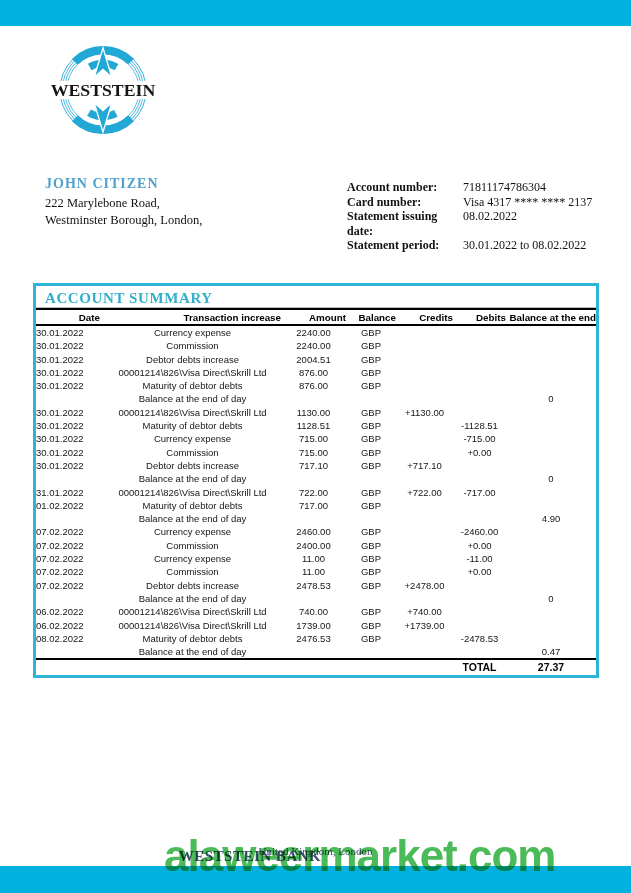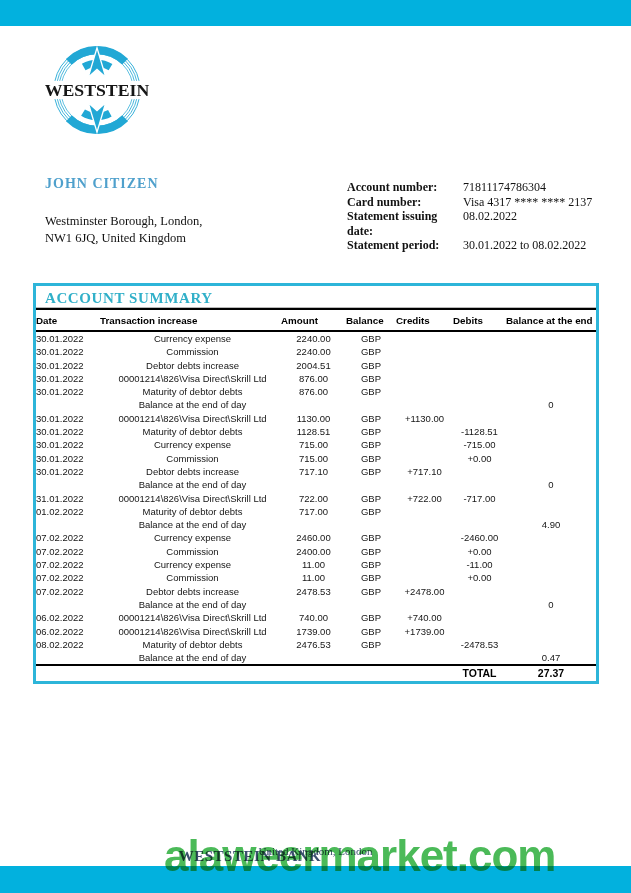--- a/index.html
+++ b/index.html
@@ -4,41 +4,41 @@
 <style>
   * { margin:0; padding:0; box-sizing:border-box; }
   html,body { background:#ffffff; }
   body {
     width:631px; height:893px; position:relative; overflow:hidden;
     font-family:"Liberation Sans", sans-serif; color:#151515;
   }
   .top-bar { position:absolute; top:0; left:0; width:631px; height:26px; background:var(--bar_cyan); }
   .bottom-bar { position:absolute; top:866px; left:0; width:631px; height:27px; background:var(--bar_cyan); }
 
-  .logo-wrap { position:absolute; left:42px; top:33px; width:110px; height:114px; }
+  .logo-wrap { position:absolute; left:48px; top:33px; width:110px; height:114px; }
 
   .customer { position:absolute; left:45px; top:176px; font-family:"Liberation Serif", serif; }
-  .customer-name { color:var(--name_blue); font-weight:bold; font-size:14px; letter-spacing:1px; margin-bottom:21px; }
+  .customer-name { color:var(--name_blue); font-weight:bold; font-size:14px; letter-spacing:1px; margin-bottom:3px; }
   .customer-address div { font-size:12.5px; line-height:16.5px; color:#121212; }
 
   .account-info { position:absolute; left:347px; top:180px; font-family:"Liberation Serif", serif; font-size:12px; color:#121212; }
   .account-info .row { display:flex; line-height:14.5px; }
   .account-info .lbl { width:116px;font-weight:bold; }
   .account-info .val { width:170px; }
 
   .summary-box { position:absolute; left:33px; top:283px; width:566px; border:3px solid var(--accent_cyan); background:#fff; }
   .summary-title {
     font-family:"Liberation Serif", serif; font-weight:bold; font-size:15px;
     color:var(--title_cyan); letter-spacing:.6px; padding:4px 0 0 9px;
     border-bottom:1px solid #b9b9b9;
   }
   table.summary { width:100%; border-collapse:collapse; table-layout:fixed; }
   table.summary th {
     border-top:2.5px solid #000; border-bottom:2.5px solid #000;
-    font-size:9.8px; font-weight:bold; height:22px; text-align:left; color:#000;
+    font-size:9.8px; font-weight:bold; height:16px; text-align:right; color:#000;
   }
   table.summary td { font-size:9.5px; height:13.3px; line-height:13.3px; text-align:center; overflow:hidden; white-space:nowrap; }
   table.summary td.col-date { text-align:left; }
   table.summary td.col-details { text-align:center; padding-left:4px; }
   table.summary tr.total-row td { border-top:2.5px solid #000; font-weight:bold; font-size:10.5px; height:16px; color:#000; }
 
   .footer-bank {
     position:absolute; top:848px; left:0; width:500px; text-align:center;
     font-family:"Liberation Serif", serif; font-weight:bold; font-size:15px;
     letter-spacing:.5px; color:var(--footer_navy);
@@ -71,22 +71,22 @@
     <polygon points="60,14 69.5,46 60,37.5 50.5,46" fill="#22a8d5" stroke="#ffffff" stroke-width="1.5"></polygon>
     <polygon points="60,106 69.5,74 60,82.5 50.5,74" fill="#22a8d5" stroke="#ffffff" stroke-width="1.5"></polygon>
     <rect x="0" y="50" width="120" height="20" fill="#ffffff"></rect>
     <text x="60" y="66" text-anchor="middle" font-family="Liberation Serif, serif" font-weight="bold" font-size="18" fill="#161616" textLength="114" lengthAdjust="spacingAndGlyphs">WESTSTEIN</text>
   </svg>
 </div>
 
 <div class="customer">
   <div class="customer-name">JOHN CITIZEN</div>
   <div class="customer-address">
+    <div>222 Marylebone Road,</div>
     <div>Westminster Borough, London,</div>
-    <div>NW1 6JQ, United Kingdom</div>
   </div>
 </div>
 
 <div class="account-info">
   <div class="row">
     <span class="lbl">Account number:</span>
     <span class="val">71811174786304</span>
   </div>
   <div class="row">
     <span class="lbl">Card number:</span>

